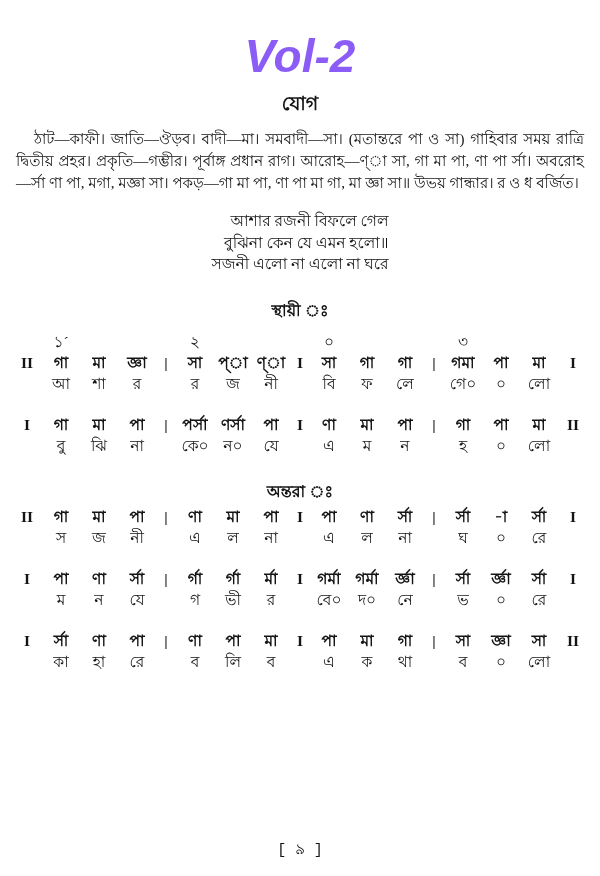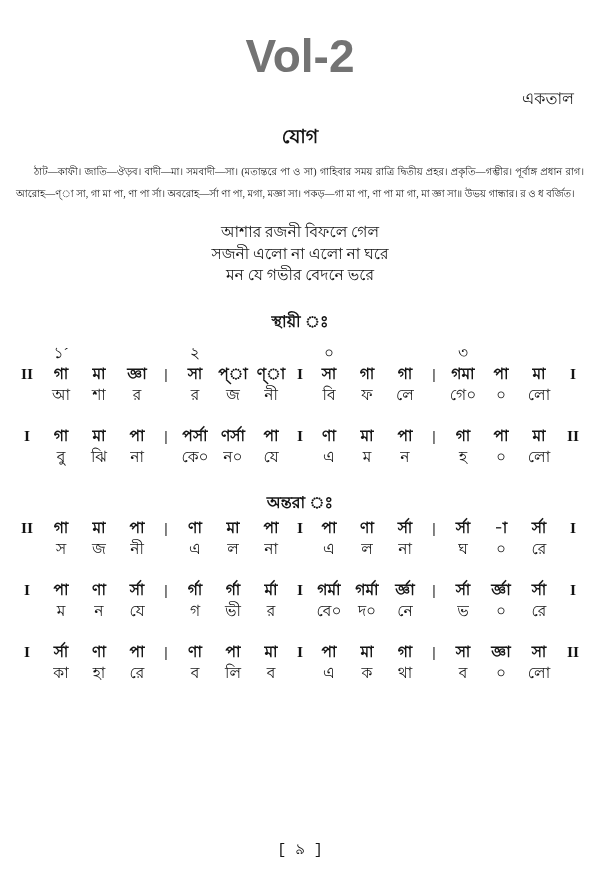--- a/index.html
+++ b/index.html
@@ -28,27 +28,27 @@
     margin-top:6px;
   }
   .raga-title {
     text-align:center;
     font-size:19px;
     font-weight:bold;
     margin-top:9px;
   }
   .desc {
     margin:7px 4px 0;
-    font-size:10px;
+    font-size:15px;
     line-height:22px;
     text-align:justify;
     text-indent:18px;
   }
   .lyrics-wrap { margin-top:16px; display:flex; justify-content:center; }
-  .lyrics { text-align:center; font-size:15.5px; line-height:21.5px; }
+  .lyrics { text-align:right; font-size:15.5px; line-height:21.5px; }
   .sec-heading {
     text-align:center; font-weight:bold; font-size:16px; margin-top:23px;
   }
   .beats-block { margin-top:6px; }
   .n-line { display:flex; align-items:flex-start; margin-top:0; }
   .n-block { }
   .n-line + .n-line { margin-top:20px; }
   .n-col { display:flex; flex-direction:column; text-align:center; }
   .n-col.marker { width:30px; }
   .n-col.notecol { width:38px; }
@@ -60,33 +60,32 @@
     position:absolute; bottom:14px; left:0; right:0;
     text-align:center; font-size:15px;
     font-family:"Liberation Mono","DejaVu Sans Mono",monospace;
   }
 </style>
 </head>
 <body>
 
 <div class="page">
 
-  <div class="vol-title" style="color: #737373;">Vol-2</div>
-
-  <div class="taal">একতাল</div>
+  <div class="vol-title" style="color: #8b5cf6; font-style: italic;">Vol-2</div>
+
 
   <div class="raga-title">যোগ</div>
 
   <p class="desc">ঠাট—কাফী। জাতি—ঔড়ব। বাদী—মা। সমবাদী—সা। (মতান্তরে পা ও সা) গাহিবার সময় রাত্রি দ্বিতীয় প্রহর। প্রকৃতি—গম্ভীর। পূর্বাঙ্গ প্রধান রাগ। আরোহ—ণ্‌া সা, গা মা পা, ণা পা র্সা। অবরোহ—র্সা ণা পা, মগা, মজ্ঞা সা। পকড়—গা মা পা, ণা পা মা গা, মা জ্ঞা সা॥ উভয় গান্ধার। র ও ধ বর্জিত।</p>
 
   <div class="lyrics-wrap">
     <div class="lyrics" id="lyrics">
         <div>আশার রজনী বিফলে গেল</div>
+        <div>বুঝিনা কেন যে এমন হলো॥</div>
         <div>সজনী এলো না এলো না ঘরে</div>
-        <div>মন যে গভীর বেদনে ভরে</div>
       </div>
   </div>
 
   <div class="sec-heading">স্থায়ী ঃ</div>
 
   <div class="beats-block" id="sthayi-beats">
       <div class="n-line">
         <div class="n-col marker">
           <div class="note"></div>
         </div>

